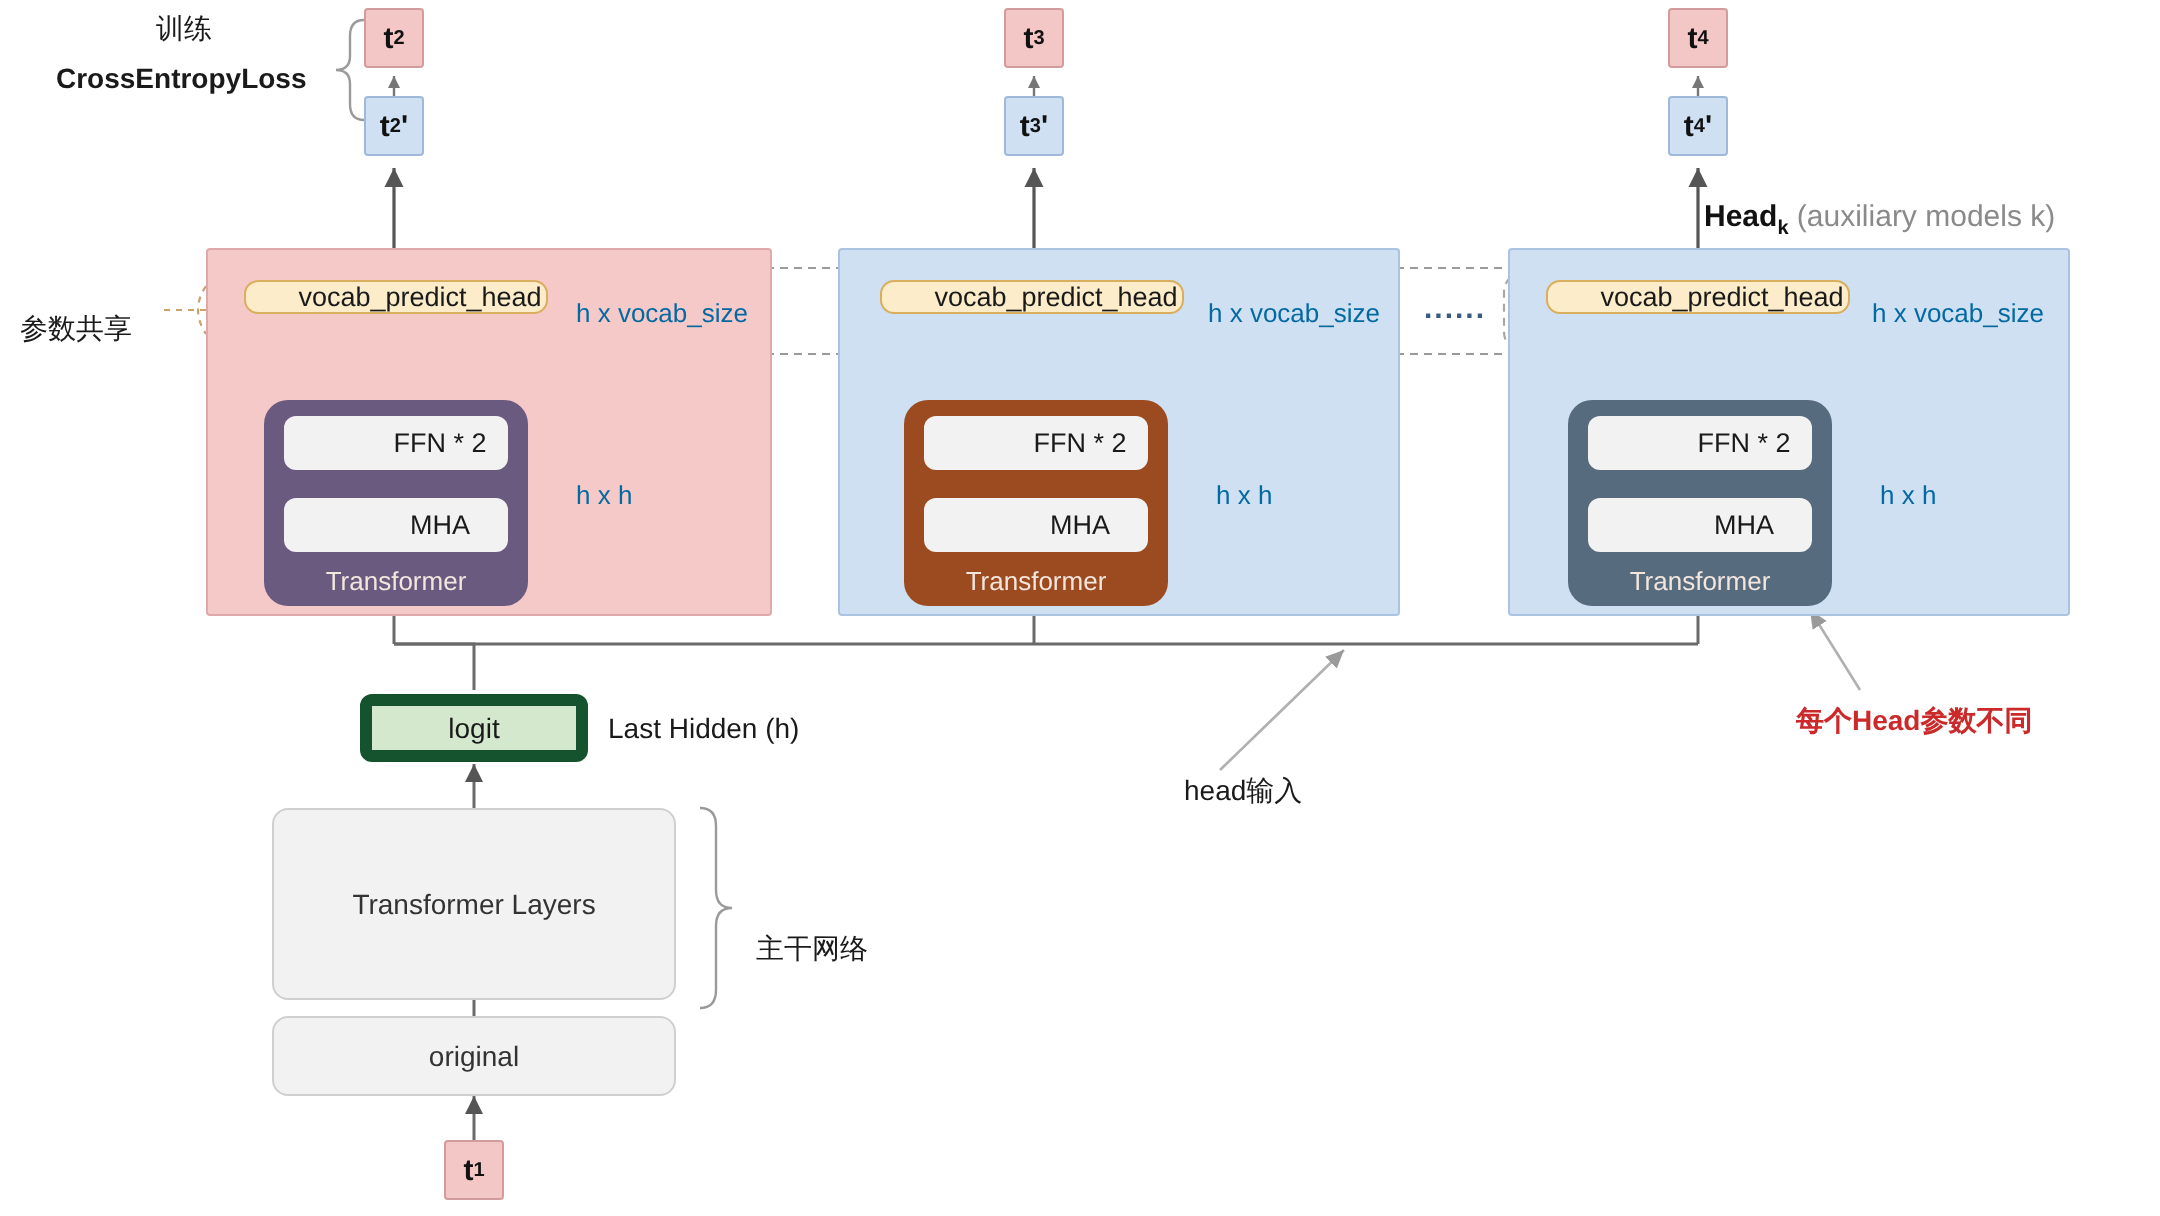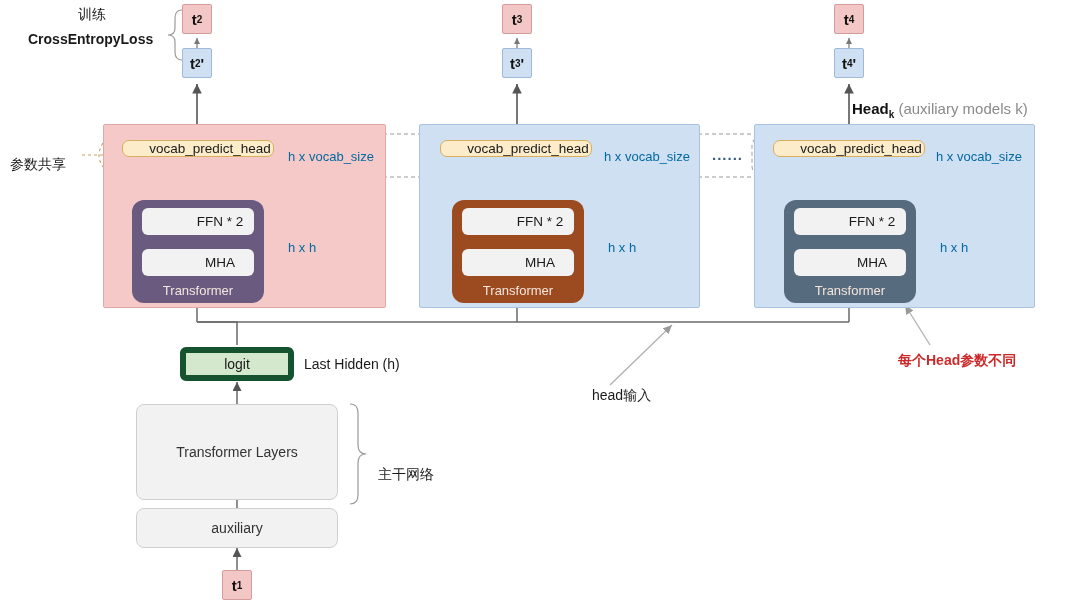--- a/index.html
+++ b/index.html
@@ -203,21 +203,21 @@
     <div class="tf-cap">Transformer</div>
   </div>
   <div class="abs dims" style="left:940px;top:240px;">h x h</div>
 
   <div class="abs lbl" style="left:10px;top:156px;">参数共享</div>
 
   <div class="abs greenbox" style="left:180px;top:347px;width:114px;height:34px;">logit</div>
   <div class="abs lbl" style="left:304px;top:356px;">Last Hidden (h)</div>
 
   <div class="abs gbox" style="left:136px;top:404px;width:202px;height:96px;">Transformer Layers</div>
-  <div class="abs gbox" style="left:136px;top:508px;width:202px;height:40px;">auxiliary</div>
+  <div class="abs gbox" style="left:136px;top:508px;width:202px;height:40px;">original</div>
 
   <div class="abs lbl" style="left:378px;top:466px;">主干网络</div>
 
   <div class="abs tok tok-target" style="left:222px;top:570px;">
     <span>t</span>
       <sub>1</sub>
   </div>
 
   <div class="abs lbl" style="left:592px;top:387px;">head输入</div>
   <div class="abs lbl-red2" style="left:898px;top:352px;">每个Head参数不同</div>

